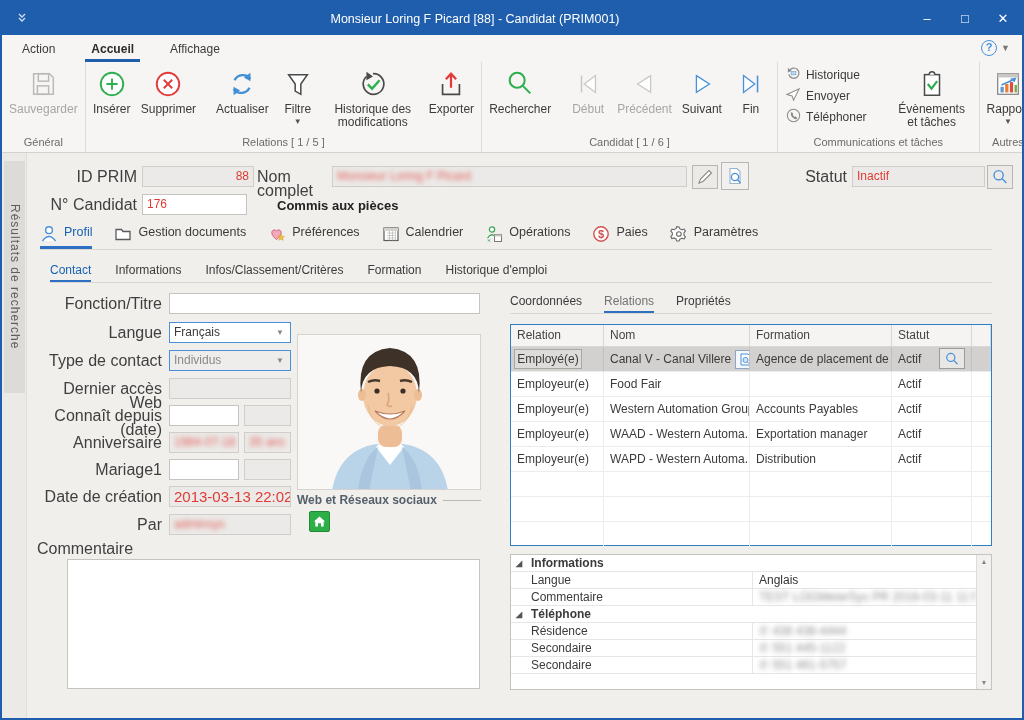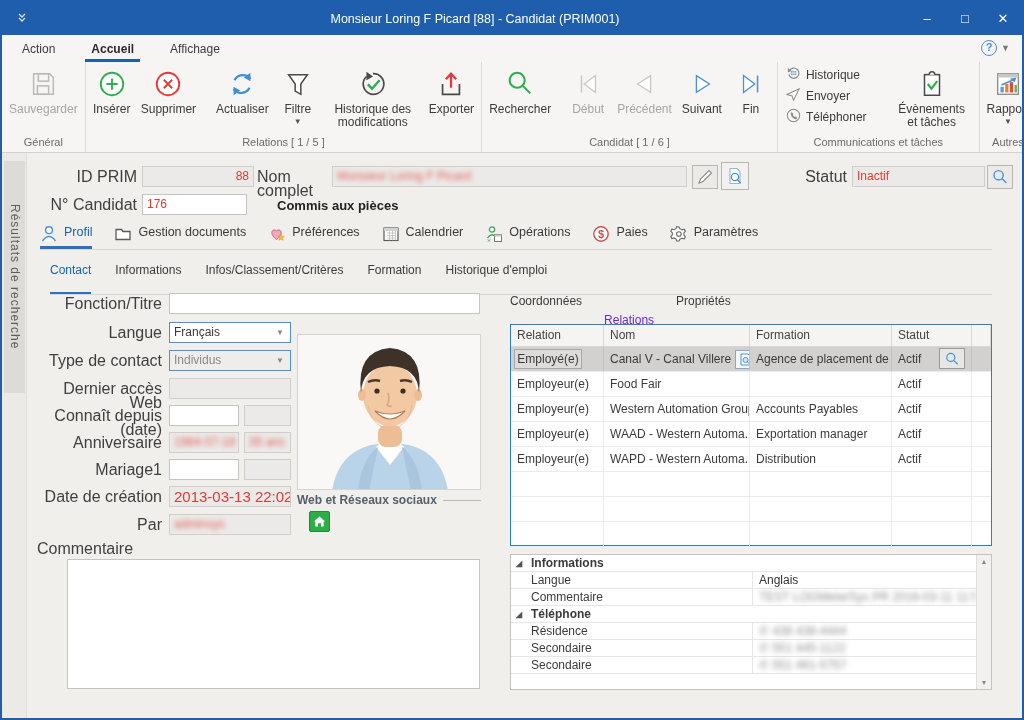--- a/index.html
+++ b/index.html
@@ -49,26 +49,26 @@
   .red { color:#e03b34; }
   .blurred { filter:blur(2.5px); opacity:.8; }
   .combo { border:1px solid #4a90d9; display:flex; align-items:center; }
   .combo .cval { flex:1; }
   .combo .carrow { font-size:8px; color:#888; padding-right:2px; }
   .sqbtn { position:absolute; border:1px solid #b8b6b3; background:#eceae7; display:flex; align-items:center; justify-content:center; cursor:pointer; }
 
   .maintab { display:flex; align-items:flex-start; gap:6px; cursor:pointer; padding-bottom:6px; position:relative; color:#3b3b3b; font-size:12.5px; }
   .maintab.active { color:#1763b3; }
   .maintab.active::after { content:""; position:absolute; left:0; right:0; bottom:0; height:3px; background:#2d6fc2; }
-  .subtab { cursor:pointer; padding-bottom:17px; position:relative; color:#3b3b3b; }
+  .subtab { cursor:pointer; padding-bottom:5px; position:relative; color:#3b3b3b; }
   .subtab.active { color:#1763b3; }
   .subtab.active::after { content:""; position:absolute; left:0; right:0; bottom:0; height:2px; background:#2d6fc2; }
 
   .rtab { cursor:pointer; padding-bottom:5px; position:relative; color:#3b3b3b; }
-  .rtab.active { color:#6d28d9;margin-top:19px; }
+  .rtab.active { color:#737373; }
   .rtab.active::after { content:""; position:absolute; left:0; right:0; bottom:0; height:2px; background:#2d6fc2; }
 
   
   .reltable { position:absolute; left:508px; top:171px; width:482px; height:222px; border:1px solid #2e7fc1; background:#fff; }
   .trow { display:flex; height:25px; border-bottom:1px solid #ececec; }
   .trow.head { height:22px; background:#f5f4f2; border-bottom:1px solid #d9d7d4; }
   .tcell { padding:0 6px; line-height:24px; border-right:1px solid #ececec; overflow:hidden; white-space:nowrap; }
   .head .tcell { line-height:21px; color:#444; border-right:1px solid #d9d7d4; }
   .c1{width:93px;} .c2{width:146px;} .c3{width:142px;} .c4{width:80px;} .c5{flex:1; border-right:none;}
   .trow.sel { background:#d2d1cf; }

